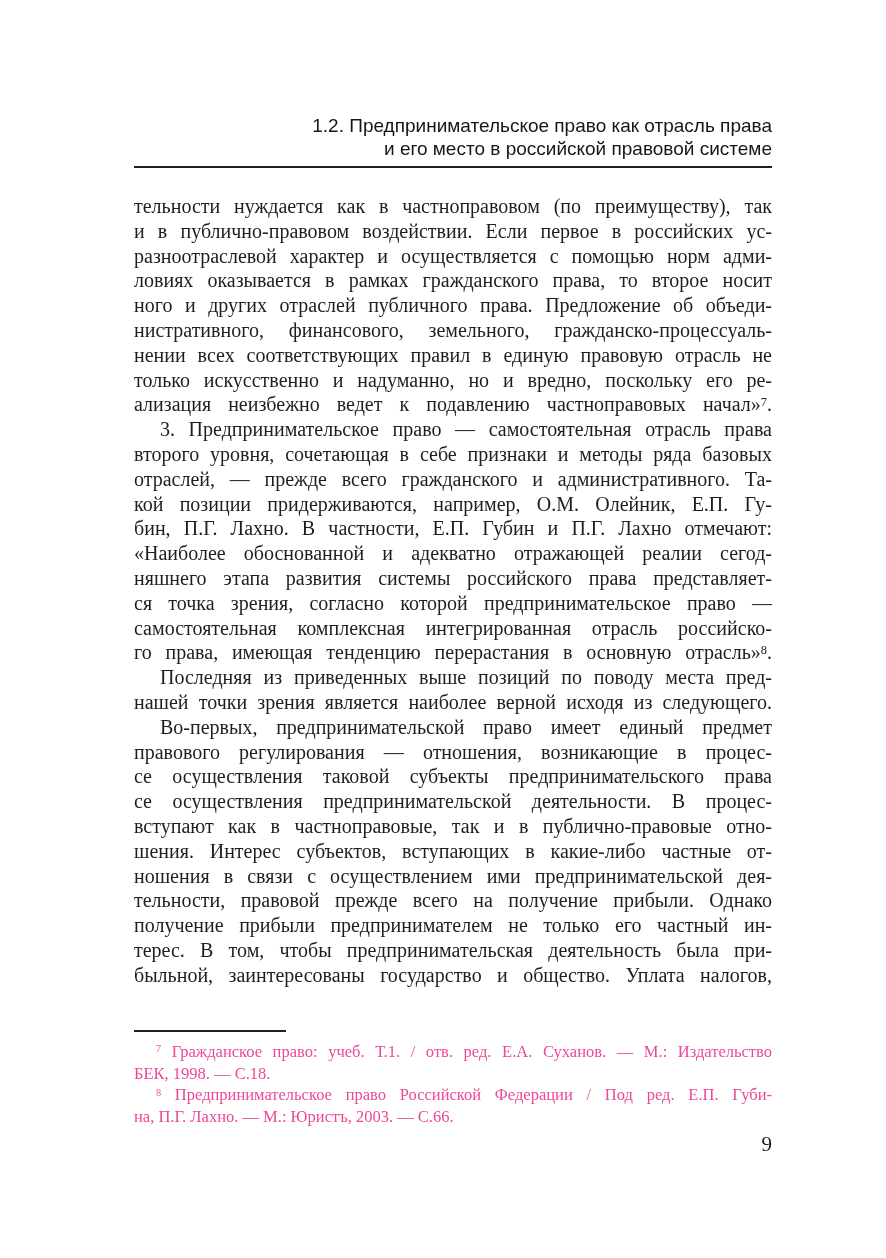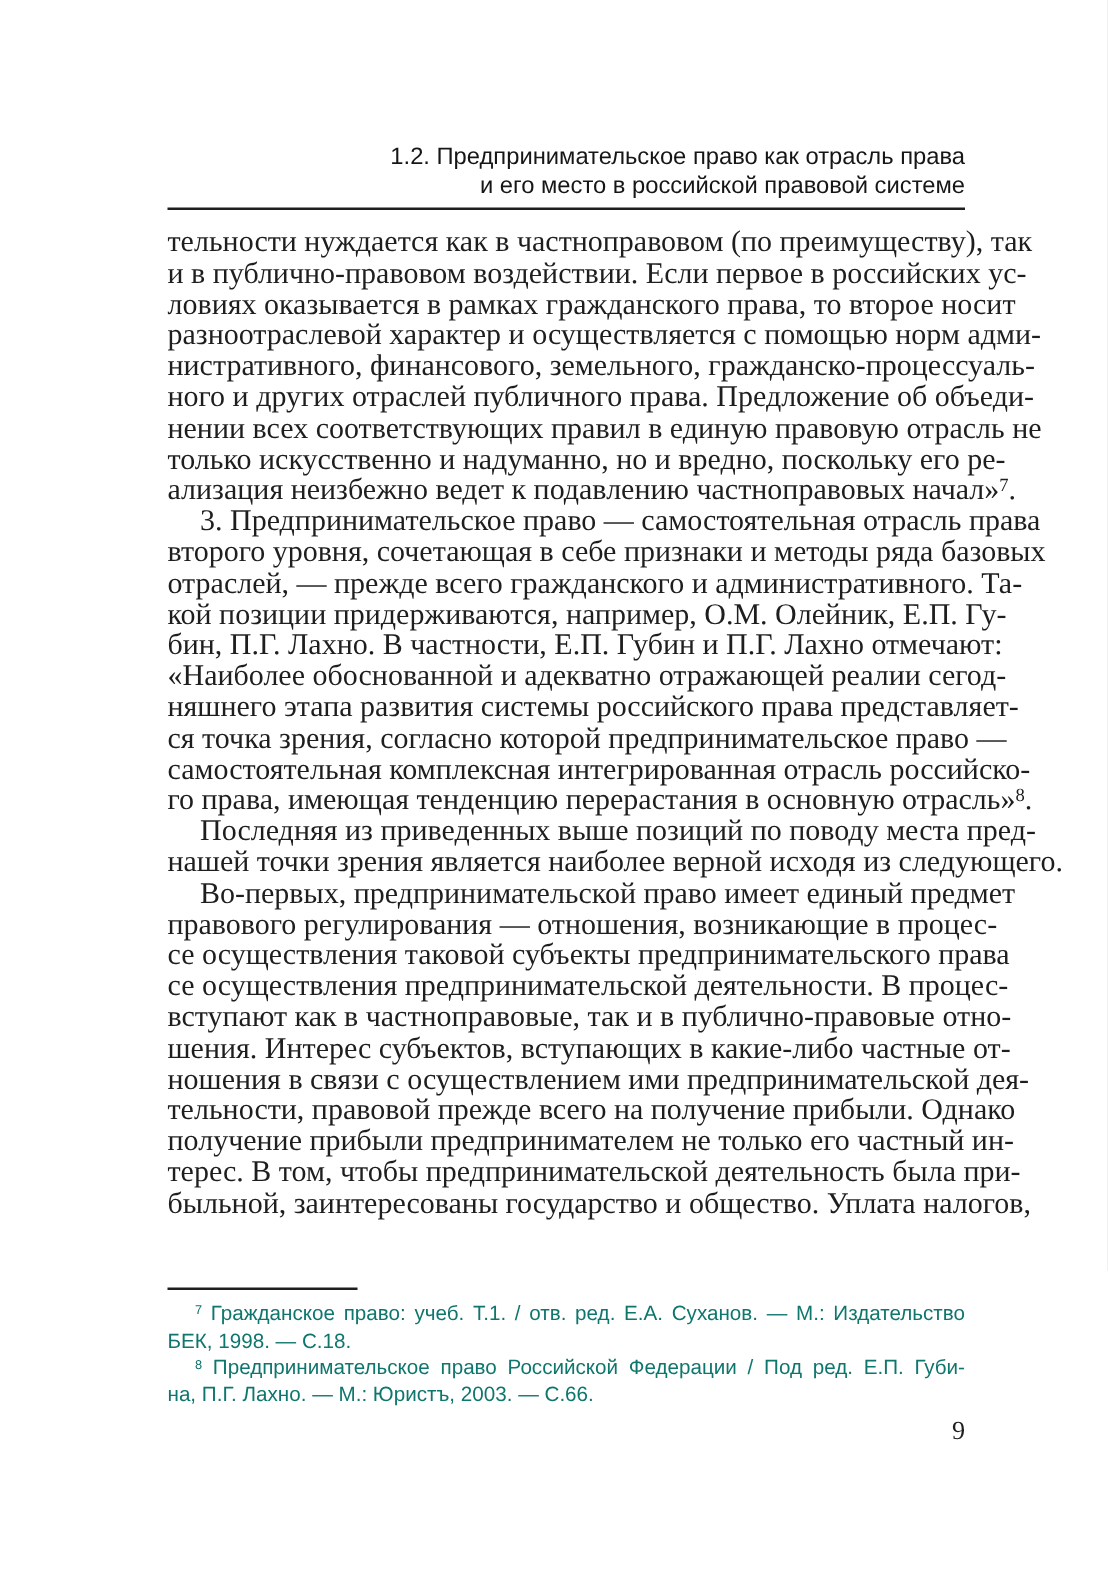--- a/index.html
+++ b/index.html
@@ -26,24 +26,24 @@
   .header-rule {
     position: absolute;
     top: 166px;
     left: 134px;
     width: 638px;
     height: 2px;
     background: #1e1e1e;
   }
   .body-text {
     position: absolute;
-    top: 182px;
+    top: 194px;
     left: 134px;
     width: 638px;
-    font-size: 24px;
+    font-size: 20px;
     line-height: 24.8px;
   }
   .bline {
     text-align: justify;
     text-align-last: justify;
     white-space: nowrap;
   }
   .bline.indent { text-indent: 26px; }
   sup {
     font-size: 0.62em;
@@ -58,24 +58,24 @@
     left: 134px;
     width: 152px;
     height: 1.5px;
     background: #1e1e1e;
   }
   .footnotes {
     position: absolute;
     top: 1041px;
     left: 134px;
     width: 638px;
-    font-family: Liberation Sans, sans-serif;
+    font-family: Liberation Serif, serif;
     font-size: 16.5px;
     line-height: 21.6px;
-    color: #0f766e;
+    color: #ec4899;
   }
   .fline {
     text-align: justify;
     text-align-last: justify;
     white-space: nowrap;
   }
   .fline.indent { text-indent: 22px; }
   .fline.fn-last { text-align-last: left; }
   .page-number {
     position: absolute;
@@ -95,24 +95,24 @@
   <div class="header">
     <div>1.2. Предпринимательское право как отрасль права</div>
     <div>и его место в российской правовой системе</div>
   </div>
 
   <div class="header-rule"></div>
 
   <div class="body-text" id="body-text">
       <div class="bline">тельности нуждается как в частноправовом (по преимуществу), так</div>
       <div class="bline">и в публично-правовом воздействии. Если первое в российских ус-</div>
+      <div class="bline">разноотраслевой характер и осуществляется с помощью норм адми-</div>
       <div class="bline">ловиях оказывается в рамках гражданского права, то второе носит</div>
-      <div class="bline">разноотраслевой характер и осуществляется с помощью норм адми-</div>
+      <div class="bline">ного и других отраслей публичного права. Предложение об объеди-</div>
       <div class="bline">нистративного, финансового, земельного, гражданско-процессуаль-</div>
-      <div class="bline">ного и других отраслей публичного права. Предложение об объеди-</div>
       <div class="bline">нении всех соответствующих правил в единую правовую отрасль не</div>
       <div class="bline">только искусственно и надуманно, но и вредно, поскольку его ре-</div>
       <div class="bline">ализация неизбежно ведет к подавлению частноправовых начал»<sup>7</sup>.</div>
       <div class="bline indent">3. Предпринимательское право — самостоятельная отрасль права</div>
       <div class="bline">второго уровня, сочетающая в себе признаки и методы ряда базовых</div>
       <div class="bline">отраслей, — прежде всего гражданского и административного. Та-</div>
       <div class="bline">кой позиции придерживаются, например, О.М. Олейник, Е.П. Гу-</div>
       <div class="bline">бин, П.Г. Лахно. В частности, Е.П. Губин и П.Г. Лахно отмечают:</div>
       <div class="bline">«Наиболее обоснованной и адекватно отражающей реалии сегод-</div>
       <div class="bline">няшнего этапа развития системы российского права представляет-</div>
@@ -123,21 +123,21 @@
       <div class="bline">нашей точки зрения является наиболее верной исходя из следующего.</div>
       <div class="bline indent">Во-первых, предпринимательской право имеет единый предмет</div>
       <div class="bline">правового регулирования — отношения, возникающие в процес-</div>
       <div class="bline">се осуществления таковой субъекты предпринимательского права</div>
       <div class="bline">се осуществления предпринимательской деятельности. В процес-</div>
       <div class="bline">вступают как в частноправовые, так и в публично-правовые отно-</div>
       <div class="bline">шения. Интерес субъектов, вступающих в какие-либо частные от-</div>
       <div class="bline">ношения в связи с осуществлением ими предпринимательской дея-</div>
       <div class="bline">тельности, правовой прежде всего на получение прибыли. Однако</div>
       <div class="bline">получение прибыли предпринимателем не только его частный ин-</div>
-      <div class="bline">терес. В том, чтобы предпринимательской деятельность была при-</div>
+      <div class="bline">терес. В том, чтобы предпринимательская деятельность была при-</div>
       <div class="bline">быльной, заинтересованы государство и общество. Уплата налогов,</div>
     </div>
 
   <div class="fn-rule"></div>
 
   <div class="footnotes" id="footnotes">
       <div class="fline indent"><sup>7</sup> Гражданское право: учеб. Т.1. / отв. ред. Е.А. Суханов. — М.: Издательство</div>
       <div class="fline fn-last">БЕК, 1998. — С.18.</div>
       <div class="fline indent"><sup>8</sup> Предпринимательское право Российской Федерации / Под ред. Е.П. Губи-</div>
       <div class="fline fn-last">на, П.Г. Лахно. — М.: Юристъ, 2003. — С.66.</div>

